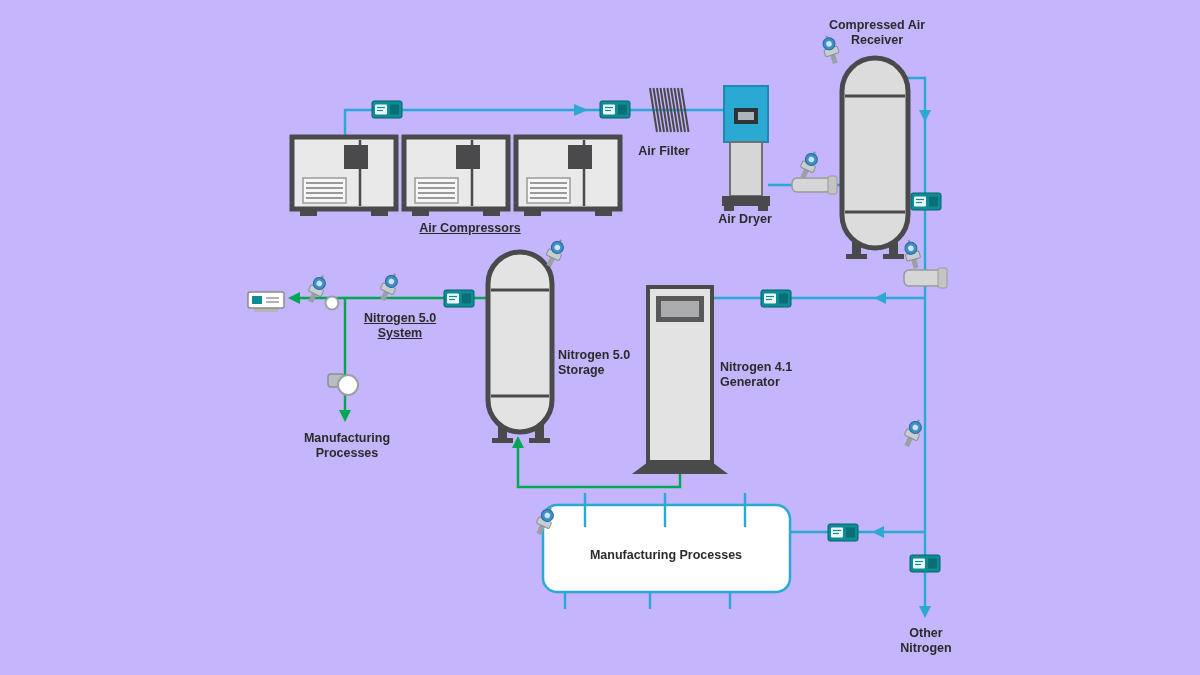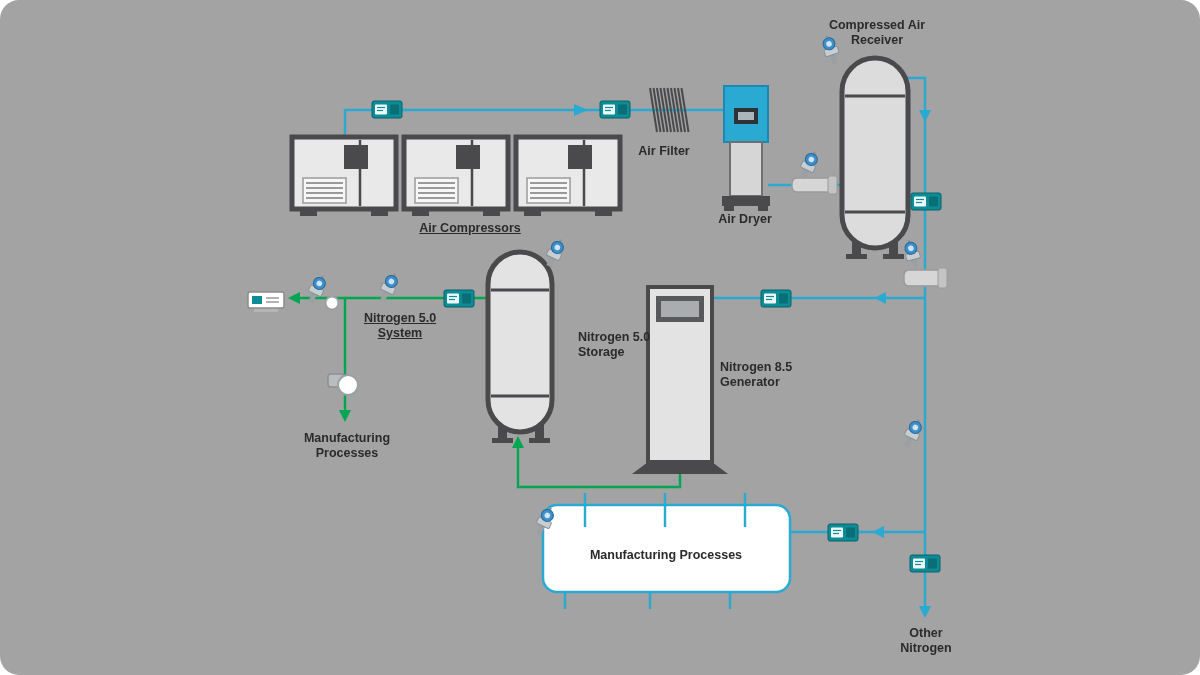--- a/index.html
+++ b/index.html
@@ -1,17 +1,17 @@
 <!DOCTYPE html>
 <html style="--air-line: #2AA9D2; --nitrogen-line: #00A651; --flow-meter: #0D8C96; --transmitter: #3D8EC9; --equipment-outline: #4A4A4C; --equipment-fill: #E6E6E7; --label-text: #2B2B2B;"><head>
 <meta charset="utf-8">
 <style>
   * { margin:0; padding:0; box-sizing:border-box; }
   html,body { background:#ffffff; font-family:"Liberation Sans", sans-serif; }
-  .canvas { position:relative; width:1200px; height:675px; background:#a3a3a3; overflow:hidden;border-radius:19px; }
+  .canvas { position:relative; width:1200px; height:675px; background:#c4b5fd; overflow:hidden; }
   svg.diagram { position:absolute; left:0; top:0; }
   .lbl {
     position:absolute;
     font-size:12.5px;
     font-weight:bold;
     color:var(--label-text,#2b2b2b);
     line-height:1.22;
     text-align:center;
   }
   .lbl.left { text-align:left; }
@@ -201,19 +201,19 @@
   <g transform="translate(542,508) rotate(25)">
         <use href="#transmitter"></use>
       </g>
 </svg>
 
 <div class="lbl" style="left:818px; top:18px; width:118px;">Compressed Air Receiver</div>
 <div class="lbl" style="left:627px; top:144px; width:74px;">Air Filter</div>
 <div class="lbl" style="left:707px; top:212px; width:76px;">Air Dryer</div>
 <div class="lbl" style="left:408px; top:221px; width:124px;text-decoration:underline;">Air Compressors</div>
 <div class="lbl" style="left:351px; top:311px; width:98px;text-decoration:underline;">Nitrogen 5.0 System</div>
-<div class="lbl left" style="left:558px; top:330px; width:86px;margin-left:20px;">Nitrogen 5.0 Storage</div>
-<div class="lbl left" style="left:720px; top:360px; width:92px;">Nitrogen 8.5 Generator</div>
+<div class="lbl left" style="left:558px; top:348px; width:86px;">Nitrogen 5.0 Storage</div>
+<div class="lbl left" style="left:720px; top:360px; width:92px;">Nitrogen 4.1 Generator</div>
 <div class="lbl" style="left:289px; top:431px; width:116px;">Manufacturing Processes</div>
 <div class="lbl" style="left:566px; top:548px; width:200px;">Manufacturing Processes</div>
 <div class="lbl" style="left:886px; top:626px; width:80px;">Other Nitrogen</div>
 
 </div>
 
 </body></html>

